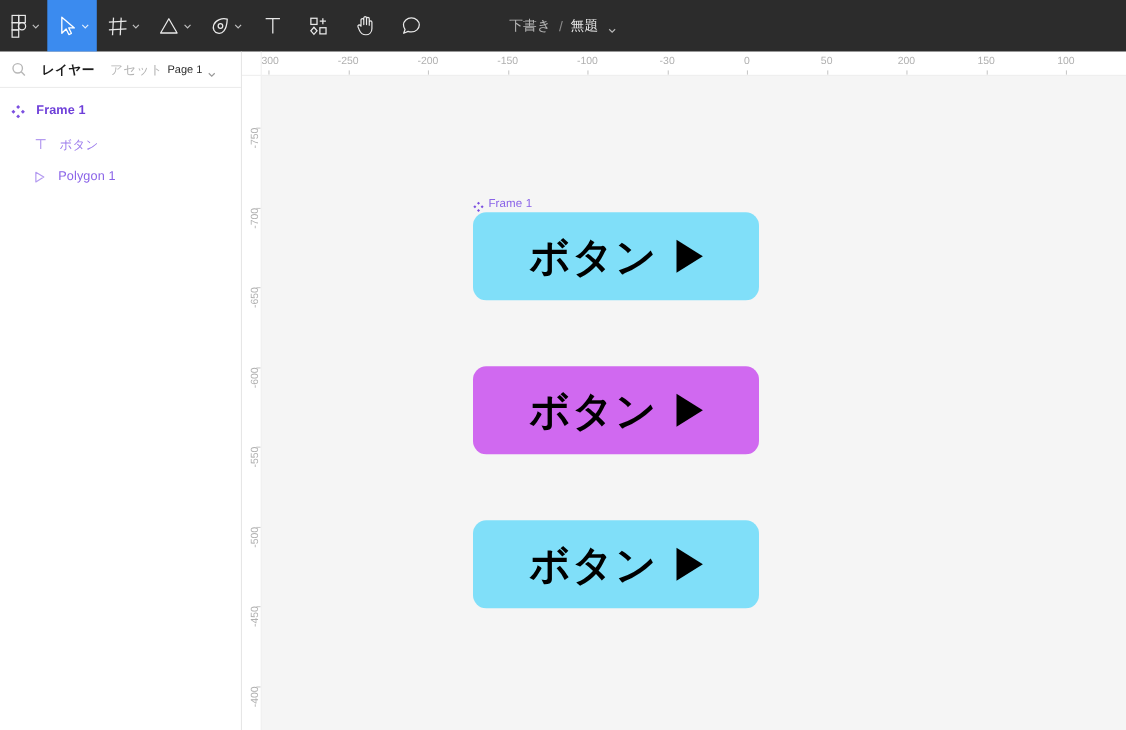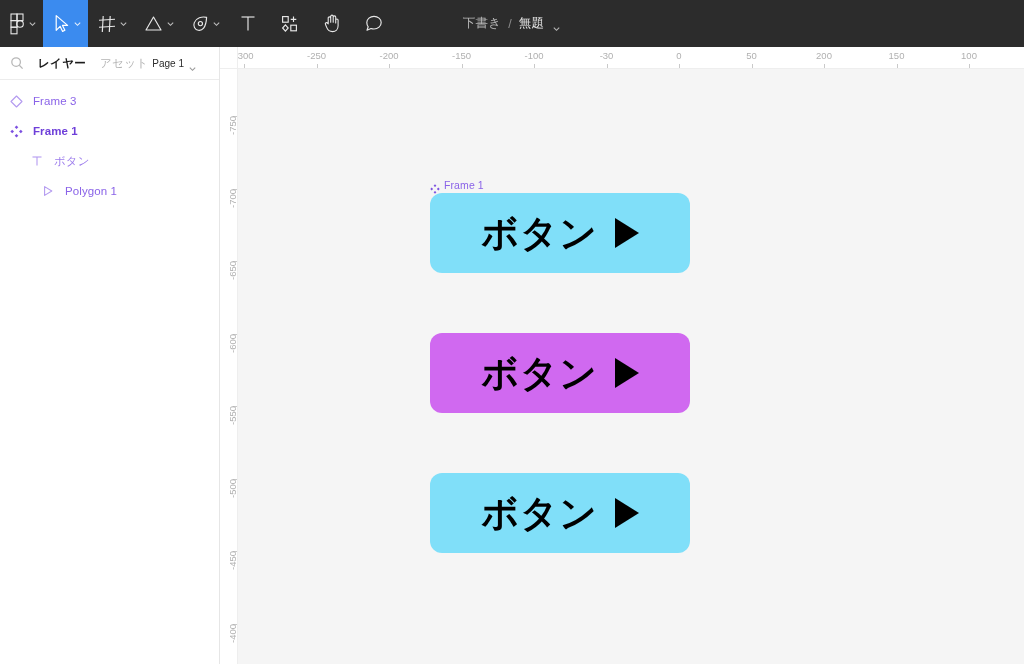--- a/index.html
+++ b/index.html
@@ -77,21 +77,21 @@
   .layer-icon {
     width: 16px; height: 16px; flex: 0 0 16px;
     display: flex; align-items: center; justify-content: center;
     color: #b49bf0; margin-right: 9px;
   }
   .layer-icon.component { color: #7b4fe0; }
   .layer-label { font-size: 11.5px; color: #8a63e8; letter-spacing: .1px; }
   .layer-row.selected .layer-label { color: #6e3fd9; font-weight: bold; }
   .layer-row.indent { padding-left: 29px; }
   .layer-row.indent .layer-label { color: #9c7cec; }
-  .layer-row.indent2 { padding-left: 40px; }
+  .layer-row.indent2 { padding-left: 28px; }
 
   
   .ruler-h {
     position: absolute; left: 238px; top: 47px;
     width: 786px; height: 22px;
     background: #ffffff; border-bottom: 1px solid #eeeeee;
     overflow: hidden;
   }
   .ruler-v {
     position: absolute; left: 220px; top: 69px;
@@ -298,28 +298,20 @@
         <span class="page-caret">
           <svg width="9" height="9" viewBox="0 0 10 10" fill="none" stroke="#9a9a9a" stroke-width="1.2">
               <path d="M2 4l3 3 3-3"></path>
             </svg>
         </span>
       </span>
     </div>
 
     <div class="layer-list">
 
-      <div class="layer-row">
-        <span class="layer-icon">
-          <svg width="13" height="13" viewBox="0 0 13 13" fill="none" stroke="#b49bf0" stroke-width="1.1" stroke-linejoin="round">
-            <path d="M6.5 1 L12 6.5 L6.5 12 L1 6.5 Z"></path>
-          </svg>
-        </span>
-        <span class="layer-label">Frame 3</span>
-      </div>
 
 
       <div class="layer-row selected">
         <span class="layer-icon component">
           <svg width="13" height="13" viewBox="0 0 13 13" fill="#7b4fe0">
             <path d="M6.5 0.4 L8.3 2.2 L6.5 4 L4.7 2.2 Z"></path>
             <path d="M6.5 9 L8.3 10.8 L6.5 12.6 L4.7 10.8 Z"></path>
             <path d="M2.2 4.7 L4 6.5 L2.2 8.3 L0.4 6.5 Z"></path>
             <path d="M10.8 4.7 L12.6 6.5 L10.8 8.3 L9 6.5 Z"></path>
           </svg>

